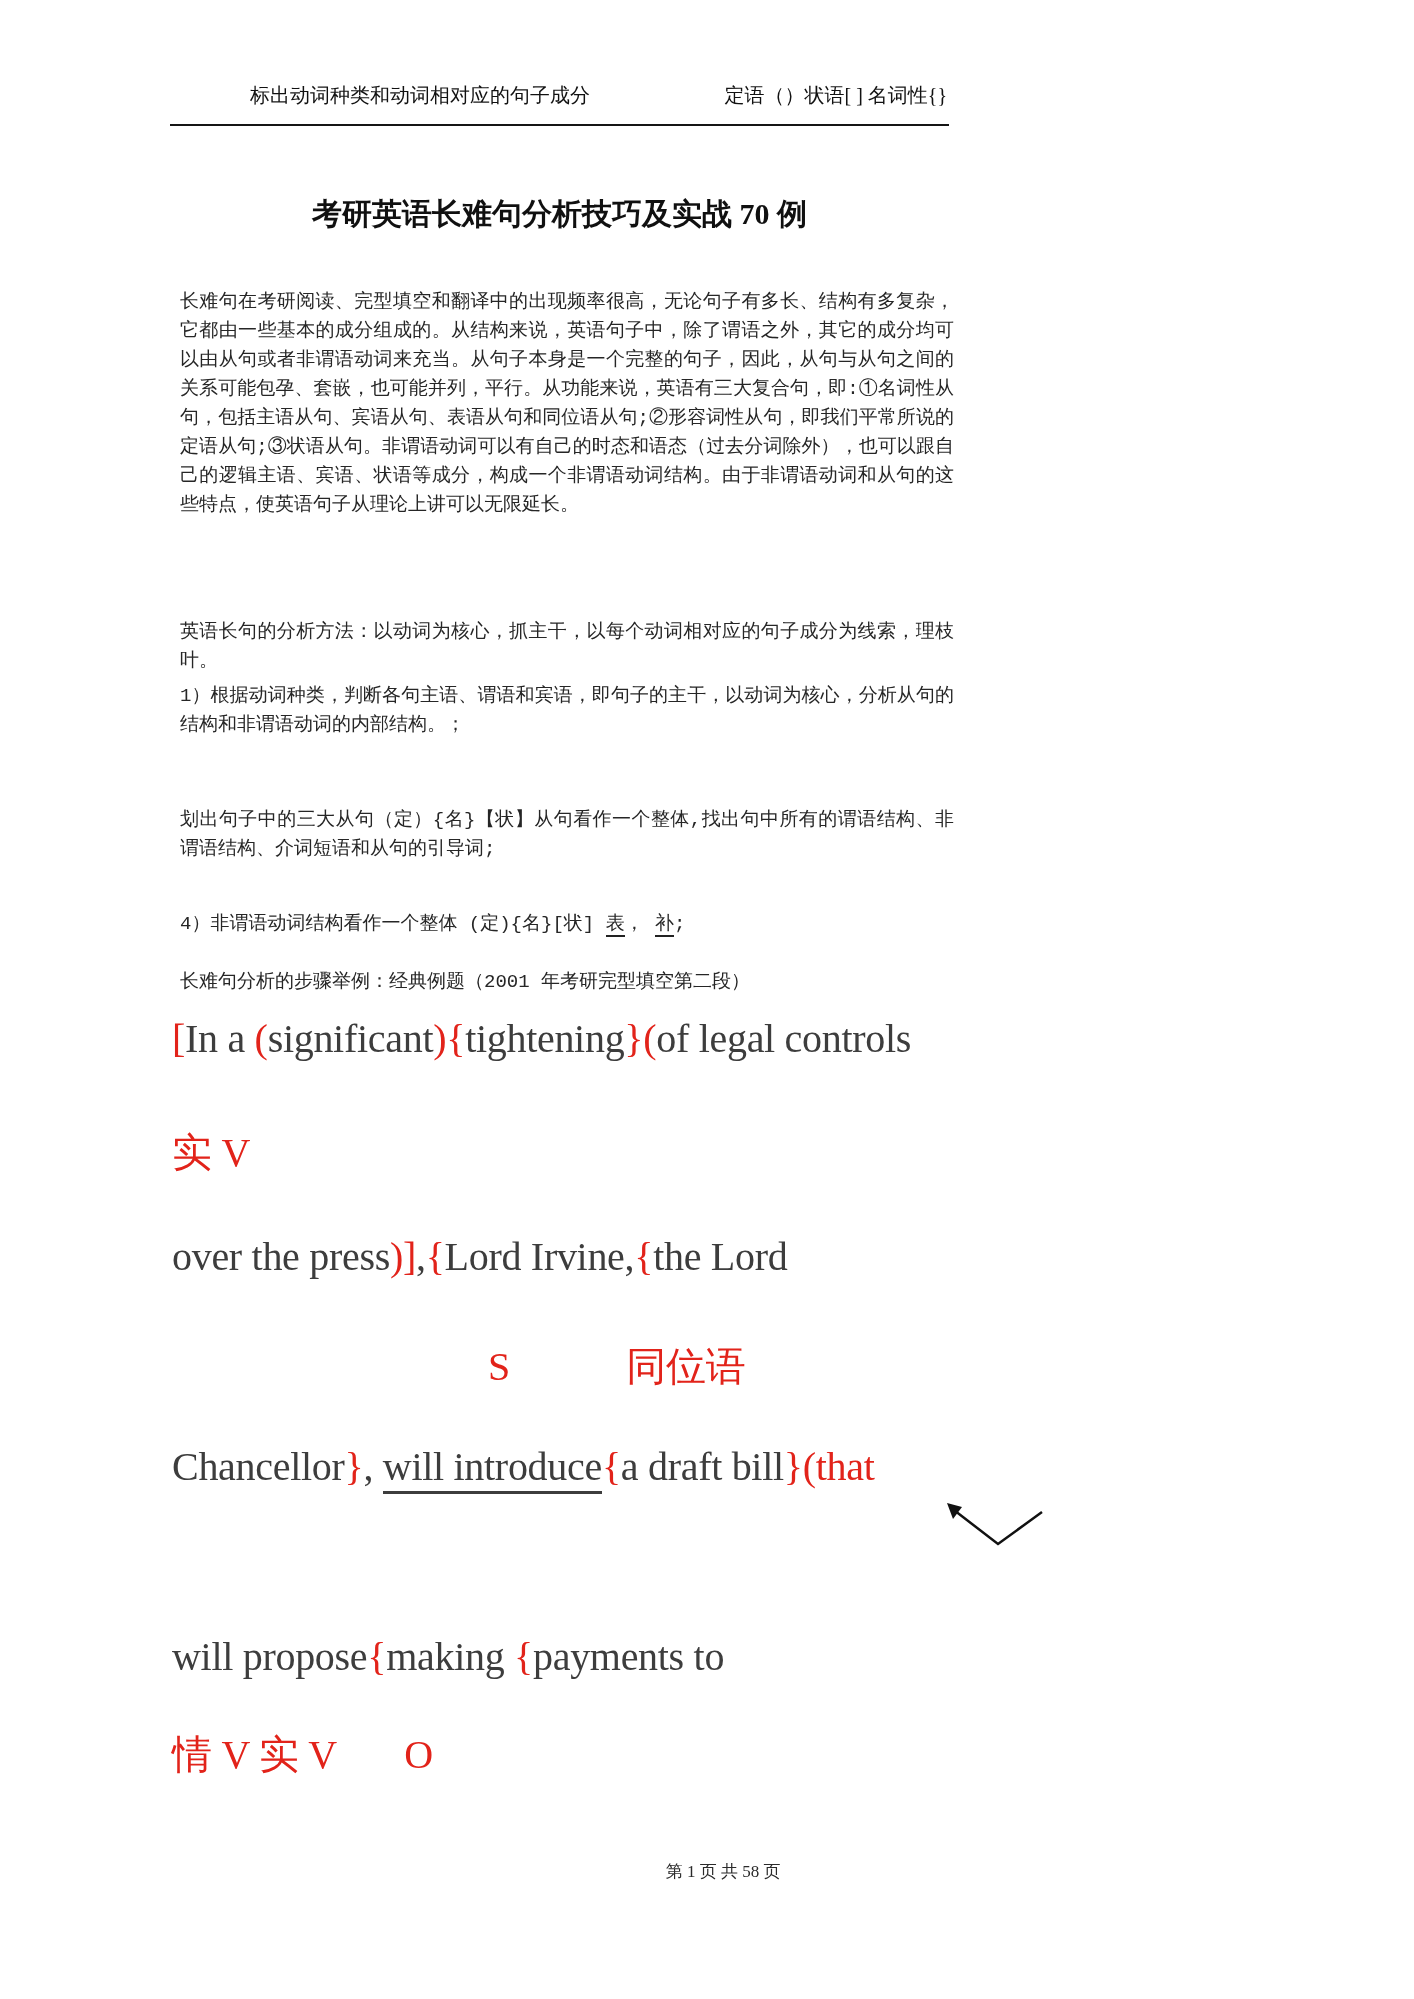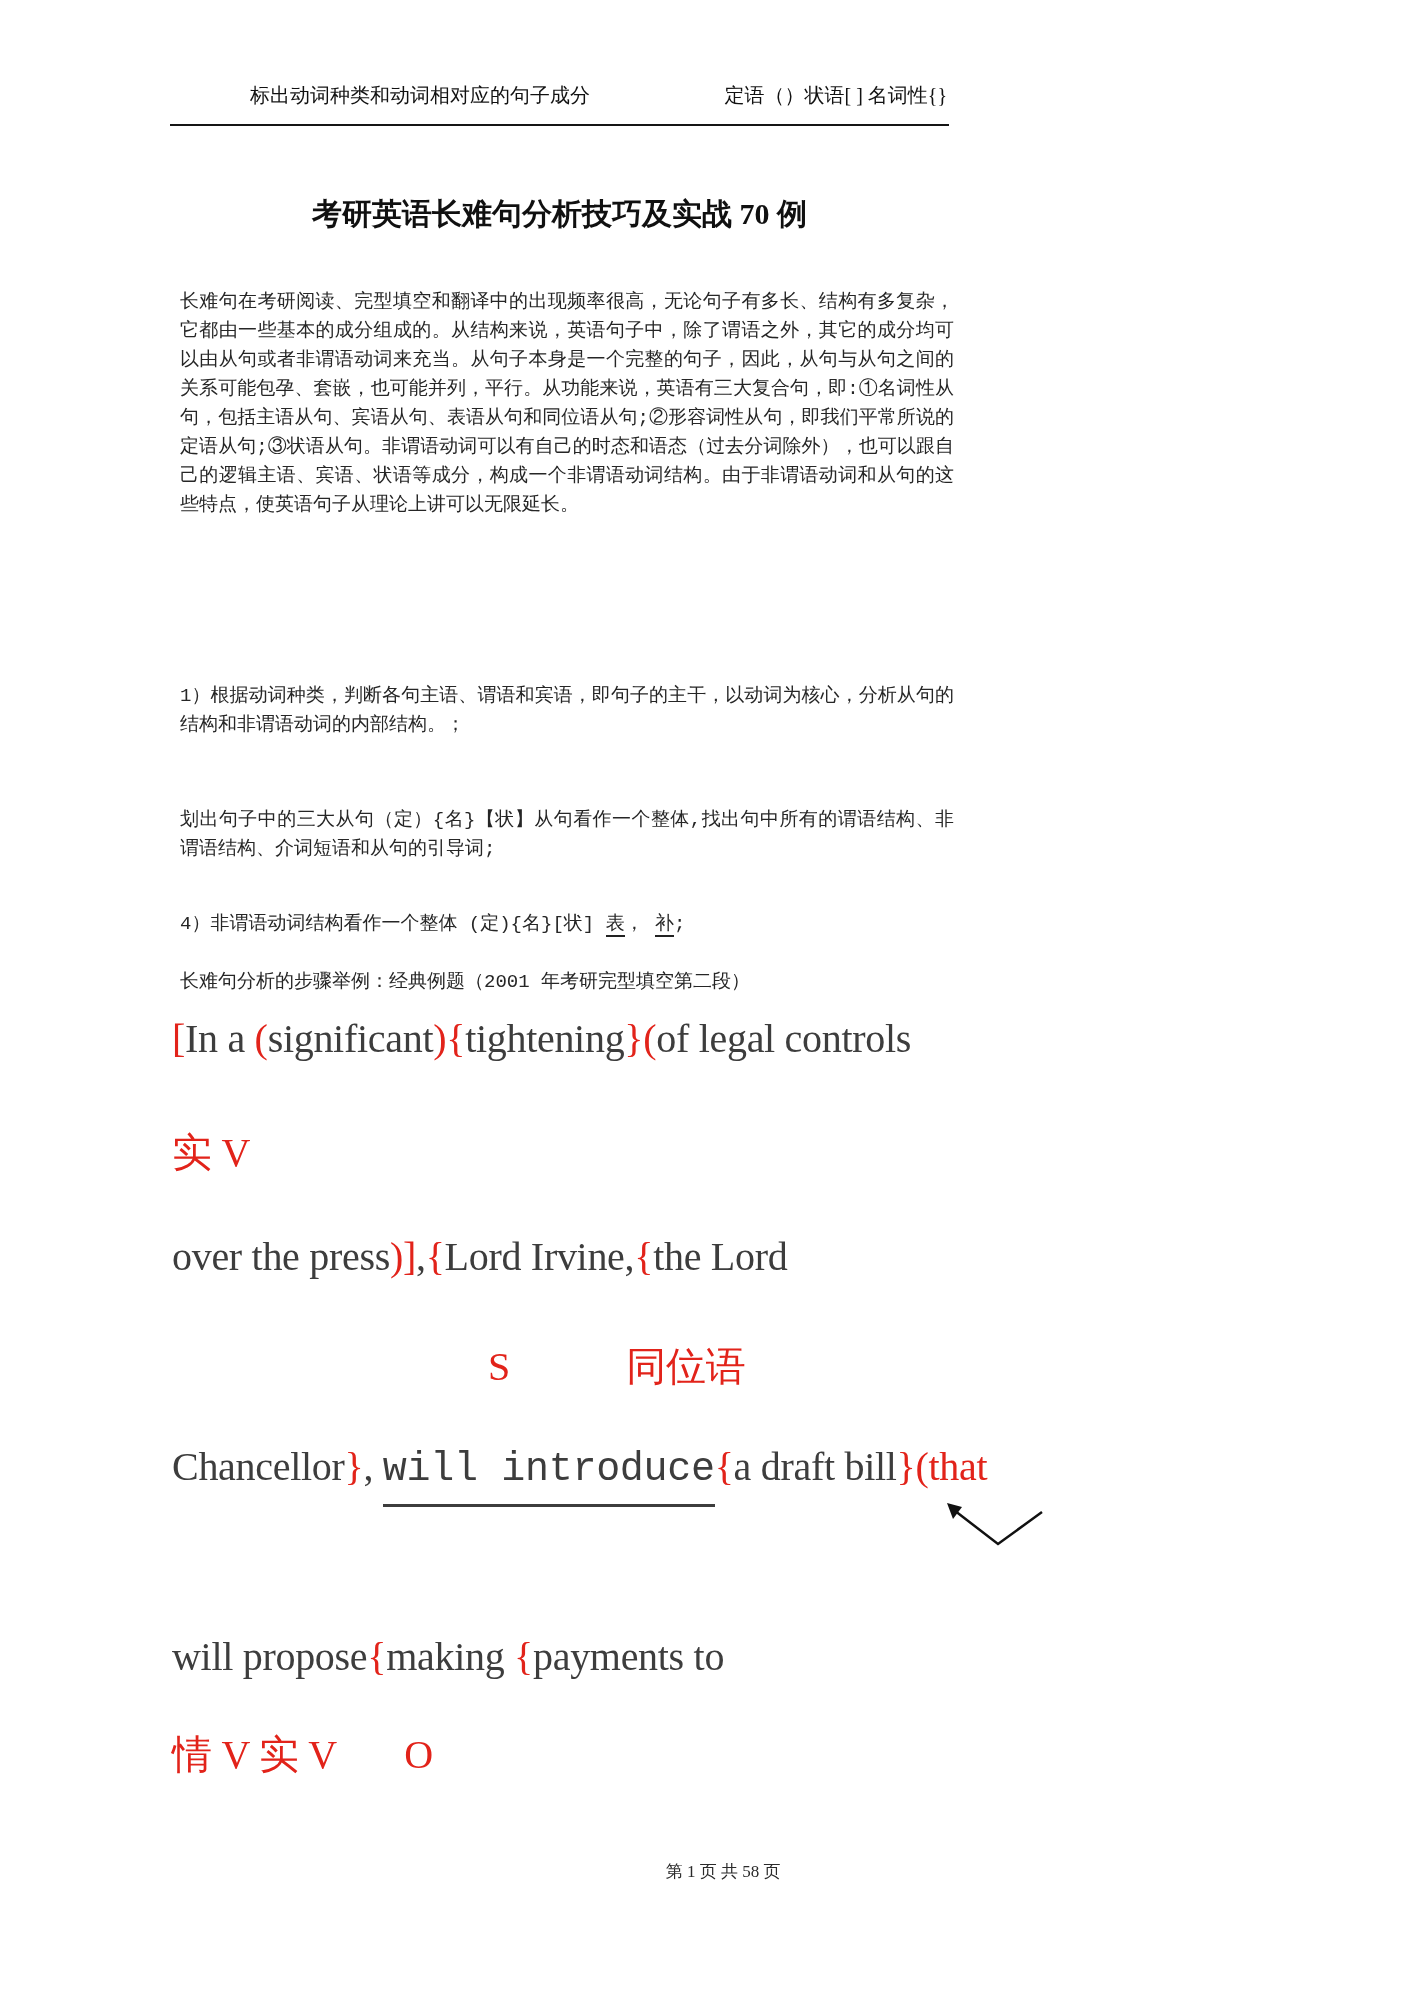--- a/index.html
+++ b/index.html
@@ -31,21 +31,21 @@
     font-size:19px;line-height:29px;color:#262626;
     text-align:justify;margin:8px;font-family:Liberation Mono, monospace;
   }
   .body .u{border-bottom:2px solid #222;padding-bottom:0px;}
   
   .big{
     left:172px;
     font-size:40px;line-height:1.25;color:#3d3d3d;
     letter-spacing:-0.3px;white-space:pre;
   }
-  .big .u{border-bottom:3px solid #3d3d3d;padding-bottom:12px;font-family:Liberation Mono, monospace;}
+  .big .u{border-bottom:3px solid #3d3d3d;padding-bottom:2px;}
   .red{color:var(--red,#e2231a);}
   .label{font-size:40px;white-space:pre;}
   
   .footer{
     top:1860px;left:0;width:1414px;
     text-align:center;font-size:17px;color:#2a2a2a;padding-left:16px;
   }
   .arrow-svg line, .arrow-svg path{stroke:#111;stroke-width:2.5px;fill:none;}
   .arrow-svg polygon{fill:#111;}
 </style>
@@ -57,20 +57,21 @@
   <div class="abs header-row">
     <span class="hl">标出动词种类和动词相对应的句子成分</span>
     <span class="hr">定语（）状语[ ] 名词性{}</span>
   </div>
   <div class="abs header-rule"></div>
 
   <h1 class="abs title">考研英语长难句分析技巧及实战 70 例</h1>
 
   <p class="abs body" style="top:280px">长难句在考研阅读、完型填空和翻译中的出现频率很高，无论句子有多长、结构有多复杂，它都由一些基本的成分组成的。从结构来说，英语句子中，除了谓语之外，其它的成分均可以由从句或者非谓语动词来充当。从句子本身是一个完整的句子，因此，从句与从句之间的关系可能包孕、套嵌，也可能并列，平行。从功能来说，英语有三大复合句，即:①名词性从句，包括主语从句、宾语从句、表语从句和同位语从句;②形容词性从句，即我们平常所说的定语从句;③状语从句。非谓语动词可以有自己的时态和语态（过去分词除外），也可以跟自己的逻辑主语、宾语、状语等成分，构成一个非谓语动词结构。由于非谓语动词和从句的这些特点，使英语句子从理论上讲可以无限延长。</p>
 
+  <p class="abs body" style="top:610px"> 英语长句的分析方法：以动词为核心，抓主干，以每个动词相对应的句子成分为线索，理枝叶。</p>
   <p class="abs body" style="top:674px">1）根据动词种类，判断各句主语、谓语和宾语，即句子的主干，以动词为核心，分析从句的结构和非谓语动词的内部结构。；</p>
 
   <p class="abs body" style="top:798px">划出句子中的三大从句（定）{名}【状】从句看作一个整体,找出句中所有的谓语结构、非谓语结构、介词短语和从句的引导词;</p>
   <p class="abs body" style="top:902px"><span>4）非谓语动词结构看作一个整体 (定){名}[状] </span><span class="u">表</span><span>， </span><span class="u">补</span><span>;</span></p>
 
   <p class="abs body" style="top:960px">长难句分析的步骤举例：经典例题（2001 年考研完型填空第二段）</p>
 
   <div class="abs big" style="top:1014px"><span class="red">[</span><span>In a </span><span class="red">(</span><span>significant</span><span class="red">){</span><span>tightening</span><span class="red">}(</span><span>of legal controls</span></div>
   <div class="abs big label red" style="top:1128px;left:172px">实 V</div>
 

